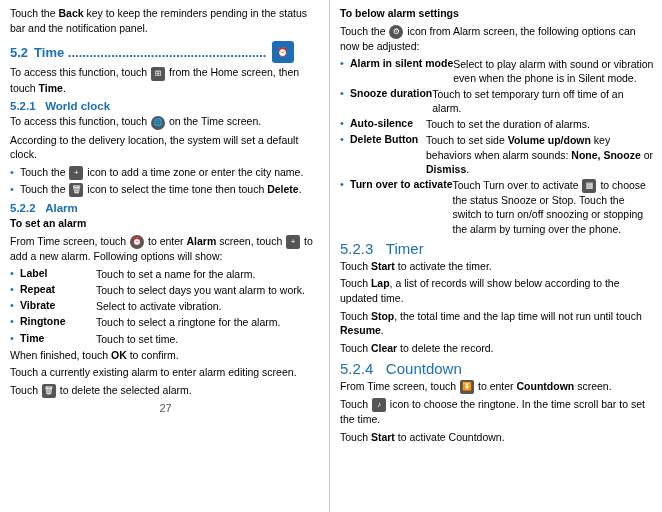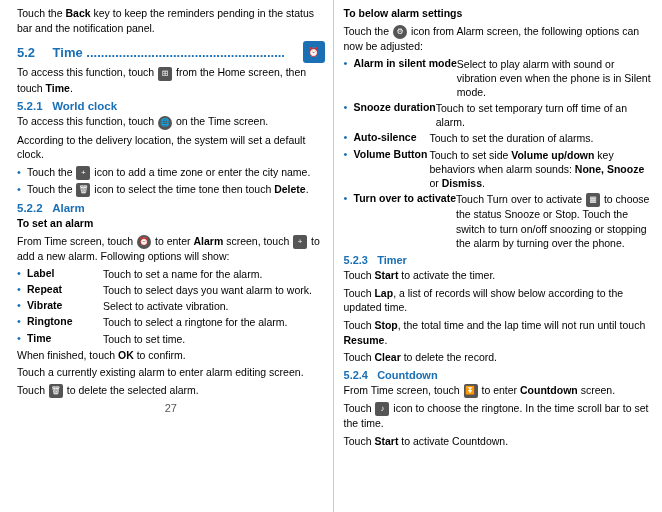--- a/index.html
+++ b/index.html
@@ -13,21 +13,20 @@
       font-family: Arial, sans-serif;
       font-size: 11px;
       color: #000;
       background: #fff;
       overflow: hidden;
     }
     .page {
       display: flex;
       width: 662px;
       height: 512px;
-      padding-left: 7px;
     }
     .left-col {
       width: 330px;
       padding: 6px 8px 6px 10px;
       border-right: 1px solid #ccc;
       overflow: hidden;
     }
     .right-col {
       width: 332px;
       padding: 6px 8px 6px 10px;
@@ -42,43 +41,42 @@
       font-weight: bold;
     }
     .section-title {
       font-size: 13px;
       font-weight: bold;
       color: #1a6fb5;
       margin-bottom: 2px;
       display: flex;
       align-items: center;
       gap: 6px;
-      justify-content: space-between;
     }
     .section-title .icon-box {
       width: 22px;
       height: 22px;
       background: #1a6fb5;
       border-radius: 3px;
       display: flex;
       align-items: center;
       justify-content: center;
       color: white;
       font-size: 9px;
       flex-shrink: 0;
     }
     .sub-section-title {
       font-size: 11.5px;
       font-weight: bold;
       color: #1a6fb5;
       margin: 5px 0 2px 0;
     }
     .sub-sub-section-title {
-      font-size: 11px;
-      font-weight: bold;
+      font-size: 15px;
+      font-weight: normal;
       color: #1a6fb5;
       margin: 4px 0 2px 0;
     }
     p {
       font-size: 10.5px;
       line-height: 1.4;
       margin-bottom: 3px;
     }
     .bullet-list {
       margin: 2px 0 3px 0;
@@ -236,21 +234,21 @@
       </div>
       <div class="bullet-two-col-item">
         <span class="bl">Snooze duration</span>
         <span class="bd">Touch to set temporary turn off time of an alarm.</span>
       </div>
       <div class="bullet-two-col-item">
         <span class="bl">Auto-silence</span>
         <span class="bd">Touch to set the duration of alarms.</span>
       </div>
       <div class="bullet-two-col-item">
-        <span class="bl">Volume Button</span>
+        <span class="bl">Delete Button</span>
         <span class="bd">Touch to set side <strong>Volume up/down</strong> key behaviors when alarm sounds: <strong>None, Snooze</strong> or <strong>Dismiss</strong>.</span>
       </div>
       <div class="bullet-two-col-item">
         <span class="bl">Turn over to activate</span>
         <span class="bd">Touch Turn over to activate <span class="inline-icon">▦</span> to choose the status Snooze or Stop. Touch the switch to turn on/off snoozing or stopping the alarm by turning over the phone.</span>
       </div>
     </div>
 
     <div class="sub-sub-section-title">5.2.3&nbsp;&nbsp;&nbsp;Timer</div>
     <p>Touch <strong>Start</strong> to activate the timer.</p>

